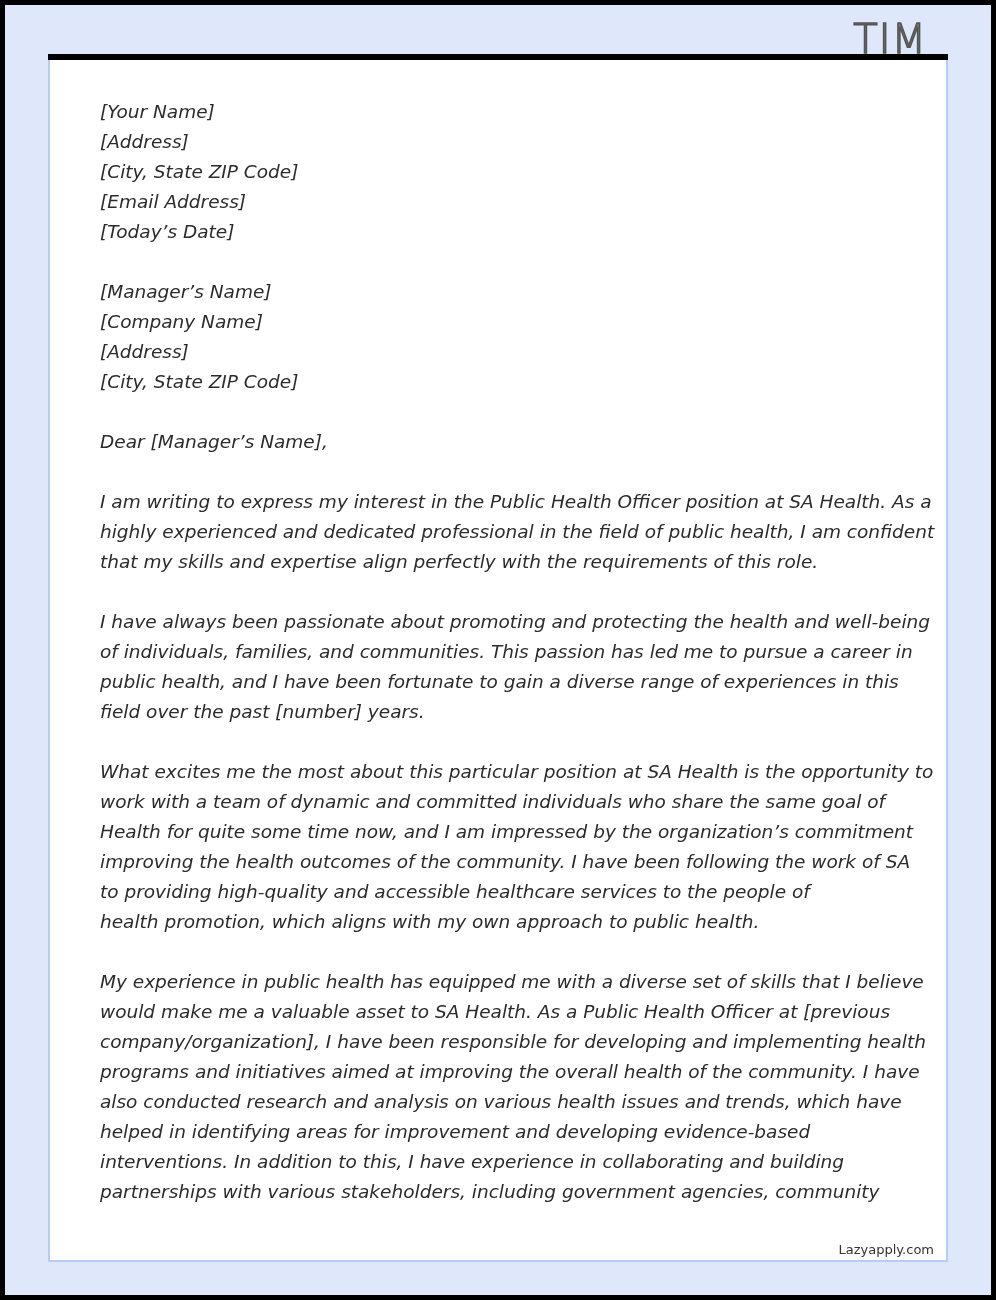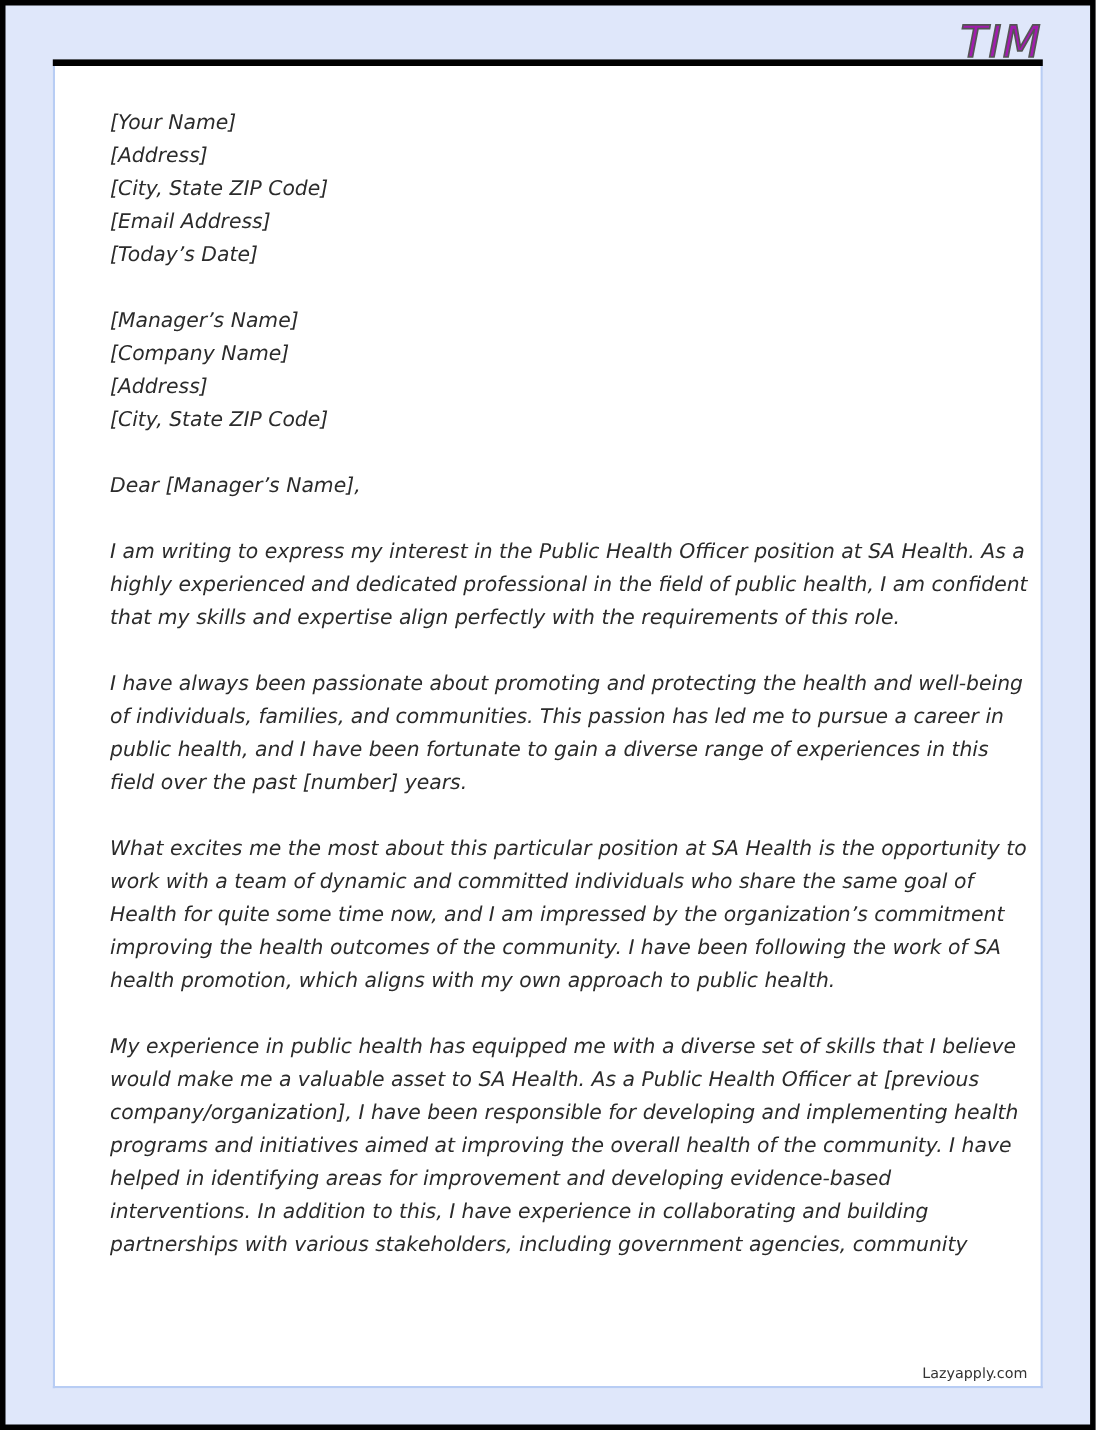--- a/index.html
+++ b/index.html
@@ -6,27 +6,26 @@
   body {
     width: 996px; height: 1300px; overflow: hidden;
     background: #000;
     font-family: "DejaVu Sans", "Liberation Sans", sans-serif;
   }
   .frame {
     position: absolute; left: 5px; top: 5px; width: 986px; height: 1290px;
     background: #dfe7fa;
   }
   .brand {
-    position: absolute; right: 44px; top: 12px;
+    position: absolute; right: 64px; top: 12px;
     font-family: "DejaVu Sans", sans-serif;
     font-size: 40px; letter-spacing: 1px; line-height: 44px;
-    color: #a21caf;
+    color: #737373;
     -webkit-text-stroke: 1.5px #555;
     font-weight: 300;
-    font-style: italic;
   }
   .topbar {
     position: absolute; left: 48px; top: 54px; width: 900px; height: 6px;
     background: #000;
   }
   .page {
     position: absolute; left: 48px; top: 60px; width: 896px; height: 1200px;
     background: #ffffff;
     border-left: 2px solid #b8cdf4;
     border-right: 2px solid #b8cdf4;
@@ -87,28 +86,30 @@
       <span class="line">public health, and I have been fortunate to gain a diverse range of experiences in this</span>
       <span class="line">field over the past [number] years.</span>
     </div>
     <span class="gap"></span>
 
     <div>
       <span class="line">What excites me the most about this particular position at SA Health is the opportunity to</span>
       <span class="line">work with a team of dynamic and committed individuals who share the same goal of</span>
       <span class="line">Health for quite some time now, and I am impressed by the organization’s commitment</span>
       <span class="line">improving the health outcomes of the community. I have been following the work of SA</span>
+      <span class="line">to providing high-quality and accessible healthcare services to the people of</span>
       <span class="line">health promotion, which aligns with my own approach to public health.</span>
     </div>
     <span class="gap"></span>
 
     <div>
       <span class="line">My experience in public health has equipped me with a diverse set of skills that I believe</span>
       <span class="line">would make me a valuable asset to SA Health. As a Public Health Officer at [previous</span>
       <span class="line">company/organization], I have been responsible for developing and implementing health</span>
       <span class="line">programs and initiatives aimed at improving the overall health of the community. I have</span>
+      <span class="line">also conducted research and analysis on various health issues and trends, which have</span>
       <span class="line">helped in identifying areas for improvement and developing evidence-based</span>
       <span class="line">interventions. In addition to this, I have experience in collaborating and building</span>
       <span class="line">partnerships with various stakeholders, including government agencies, community</span>
     </div>
   </div>
   <div class="watermark">Lazyapply.com</div>
 </div>
 
 </body></html>

